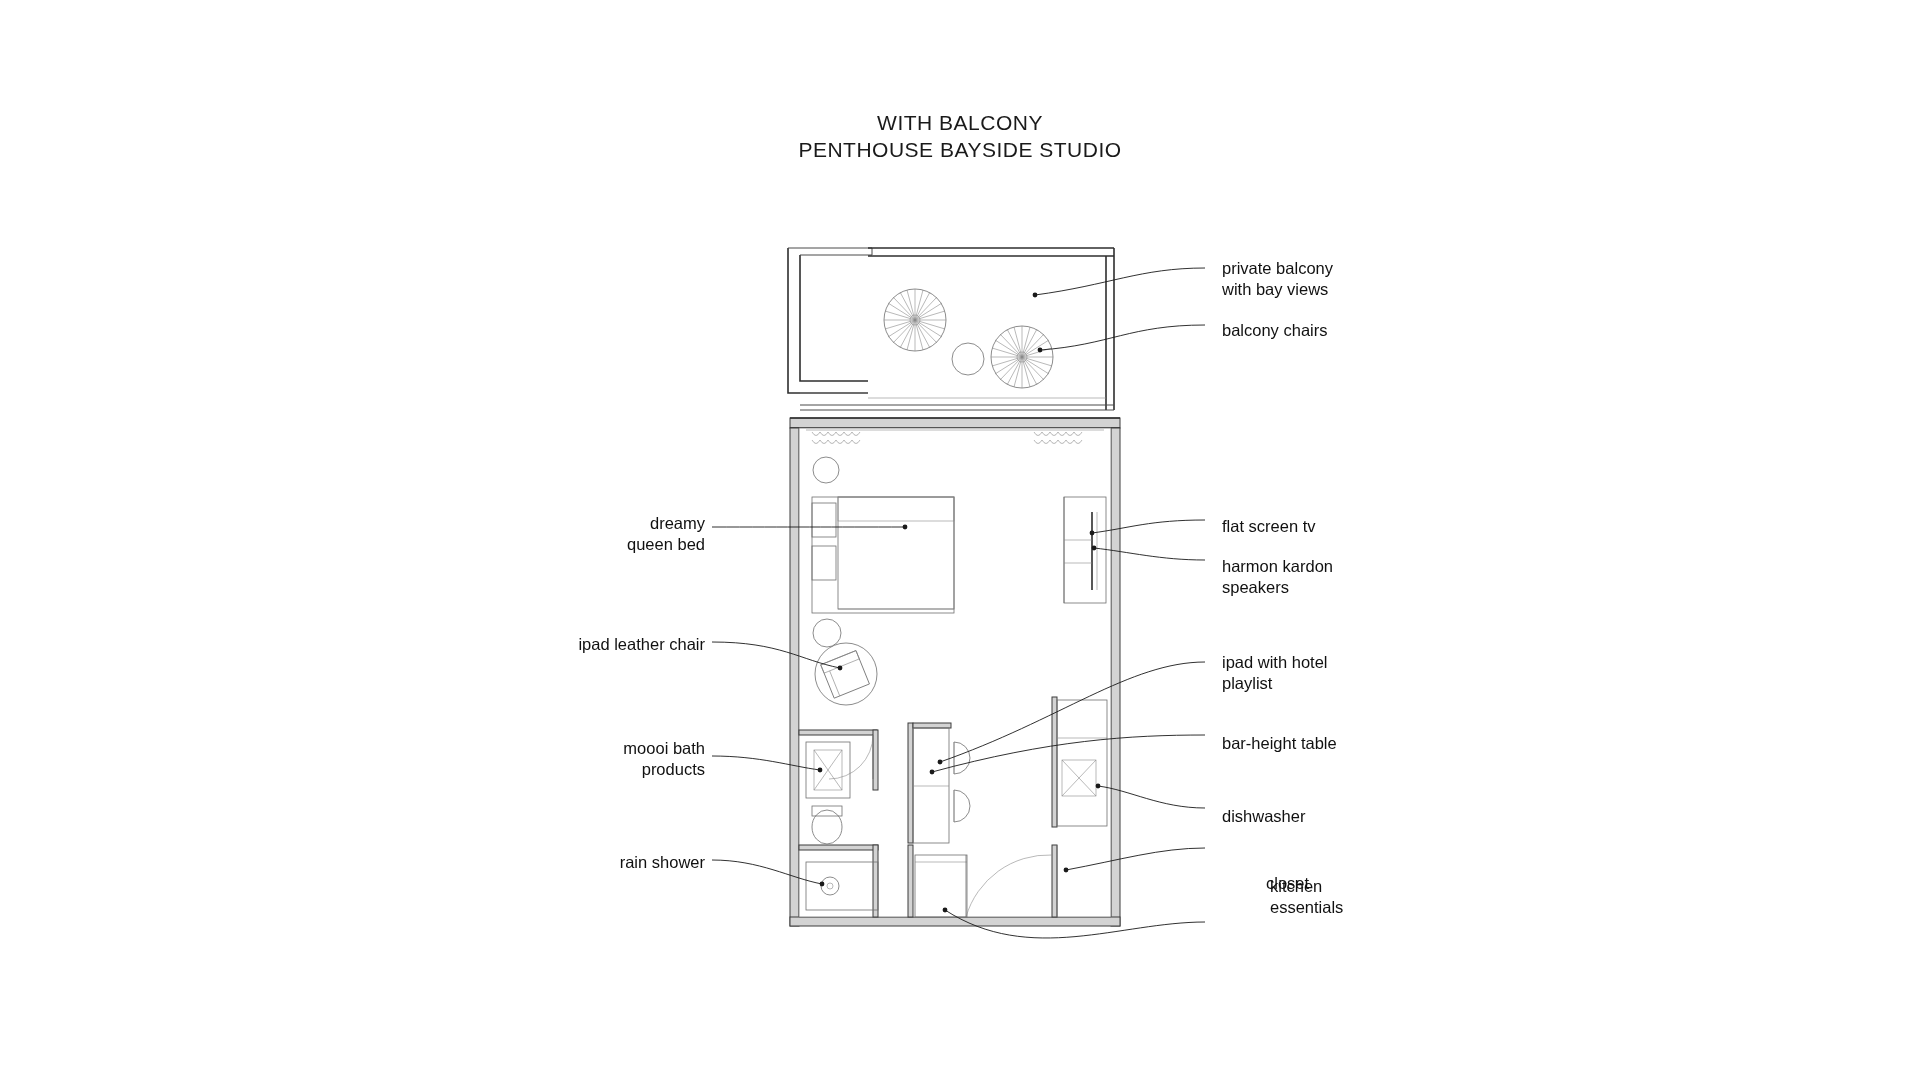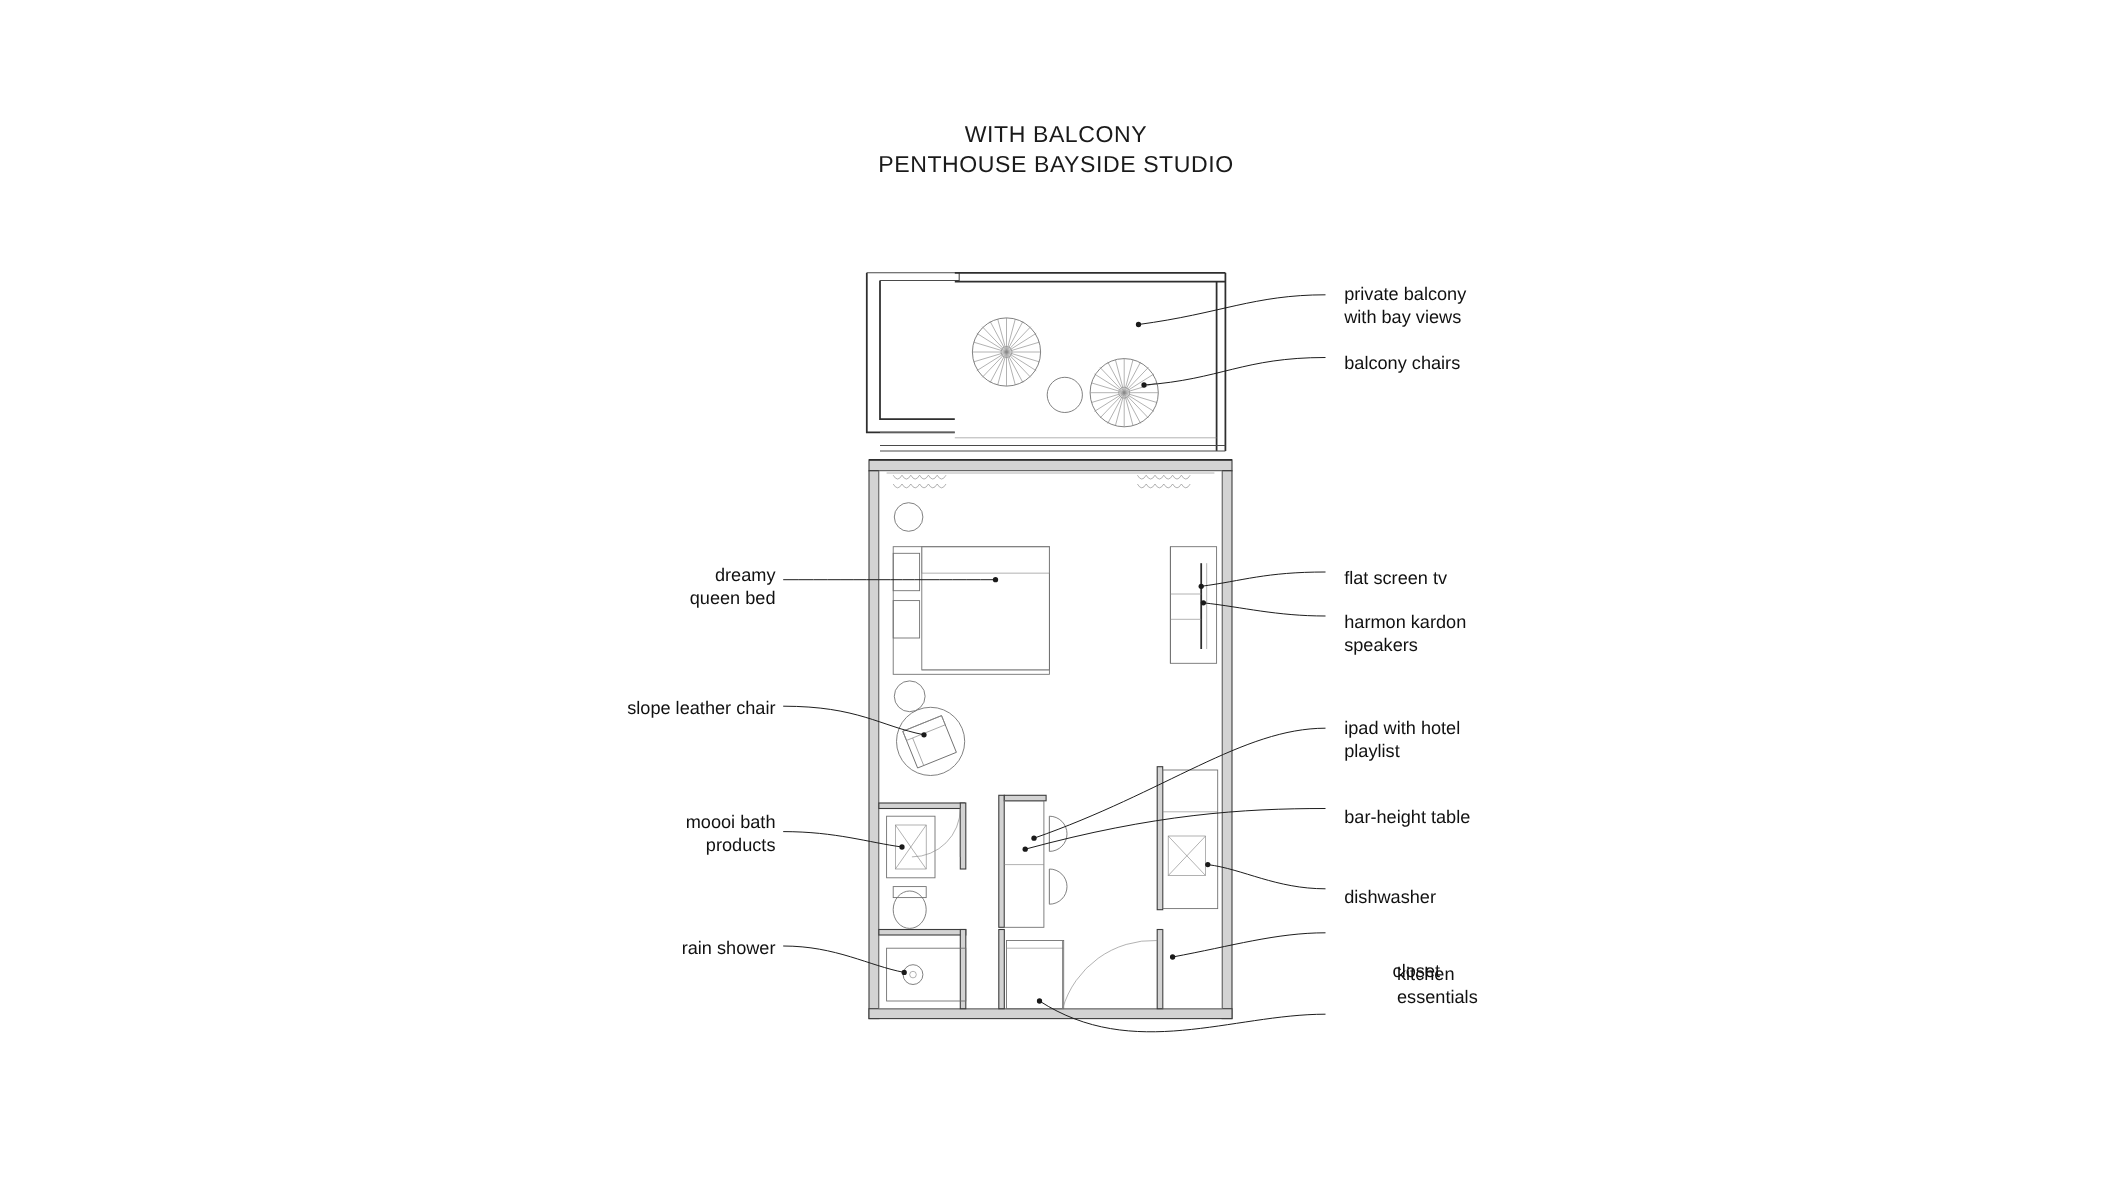--- a/index.html
+++ b/index.html
@@ -323,18 +323,18 @@
   <div class="callout right" style="left:1222px; top:652px;">ipad with hotel
 playlist</div>
   <div class="callout right" style="left:1222px; top:733px;">bar-height table</div>
   <div class="callout right" style="left:1222px; top:806px;">dishwasher</div>
   <div class="callout right" style="left:1222px; top:876px;margin-left:48px;">kitchen
 essentials</div>
   <div class="callout right" style="left:1222px; top:873px;margin-left:44px;">closet</div>
 
   <div class="callout left" style="left:540px; top:513px; width:165px;">dreamy
 queen bed</div>
-  <div class="callout left" style="left:390px; top:634px; width:315px;">slope leather chair</div>
+  <div class="callout left" style="left:390px; top:634px; width:315px;">ipad leather chair</div>
   <div class="callout left" style="left:435px; top:738px; width:270px;">moooi bath
 products</div>
   <div class="callout left" style="left:435px; top:852px; width:270px;">rain shower</div>
 
 </div>
 
 </body></html>

